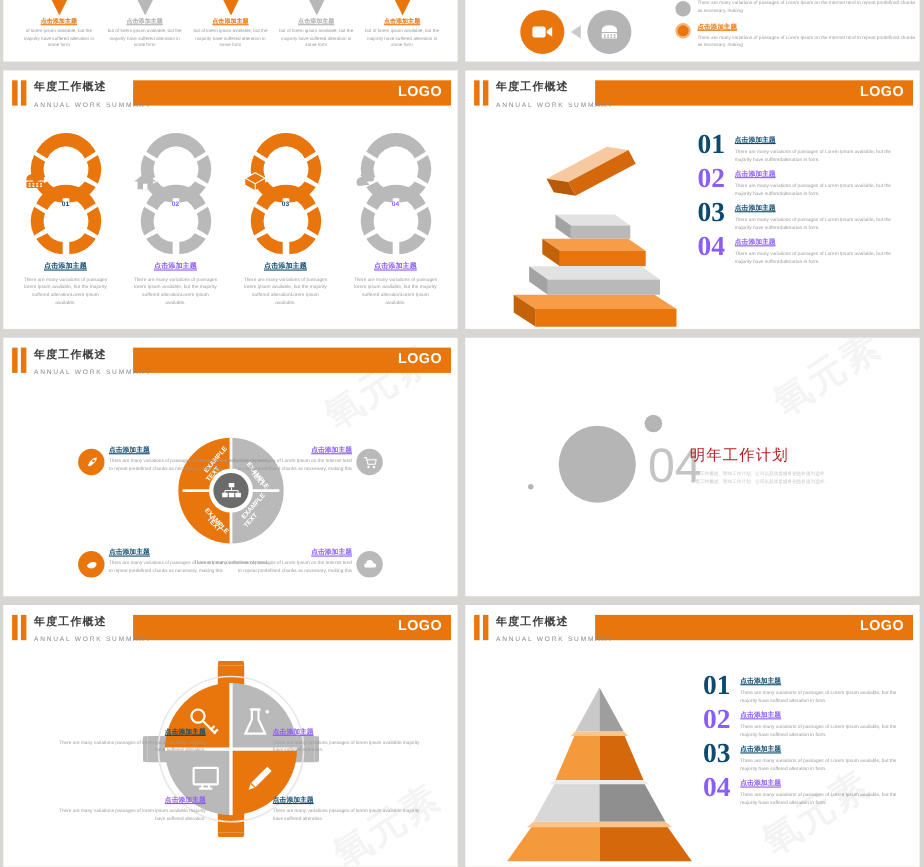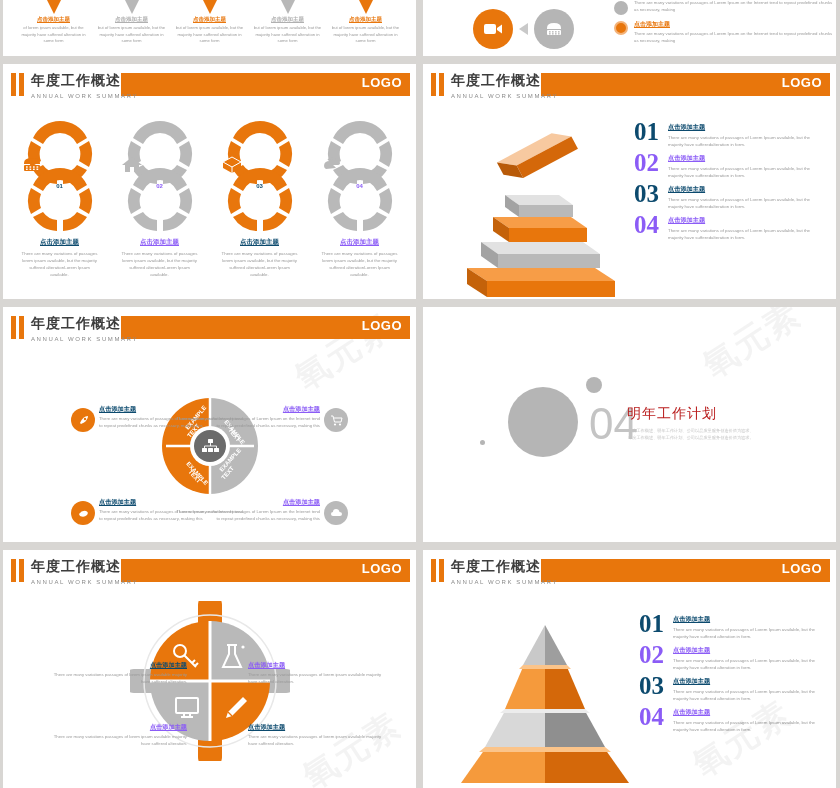--- a/index.html
+++ b/index.html
@@ -26,21 +26,21 @@
   
   .hdr { position: relative; height: 30px; margin-top: 9px; }
   .hdr-bar {
     position: absolute; left: 118px; right: 6px; top: 0; height: 23px;
     background: #e8760c;
   }
   .hdr-ticks { position: absolute; left: 8px; top: 0; display: flex; gap: 3px; }
   .hdr-ticks i { display: block; width: 5px; height: 23px; background: #e8760c; }
   .hdr-title {
     position: absolute; left: 28px; top: -1px;
-    font-size: 14px; font-weight: bold; color: #3d3d3d; letter-spacing: 1px;
+    font-size: 10px; font-weight: bold; color: #3d3d3d; letter-spacing: 1px;
   }
   .hdr-sub {
     position: absolute; left: 28px; top: 20px;
     font-size: 6px; color: #8a8a8a; letter-spacing: 1.6px;
   }
   .hdr-logo {
     position: absolute; right: 14px; top: 2px;
     font-size: 13px; font-weight: bold; color: #ffffff; letter-spacing: 0.5px;
   }
   

